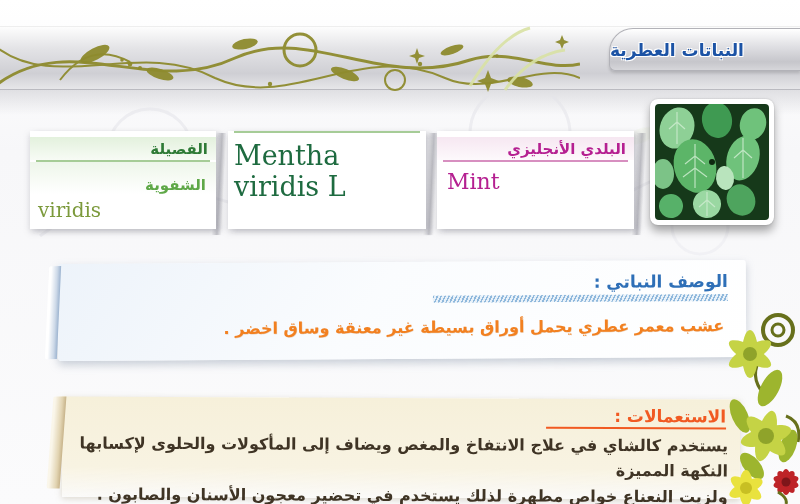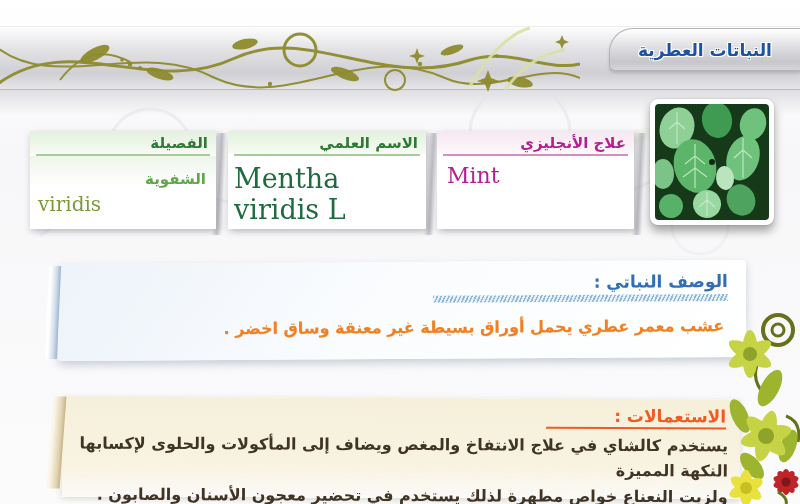--- a/index.html
+++ b/index.html
@@ -26,35 +26,36 @@
     direction:rtl;color:var(--title-orange,#F3761D);
     font-size:36px;font-weight:bold;
     text-shadow:1px 1px 0 rgba(255,255,255,.9),2px 2px 2px rgba(120,80,20,.25);
     white-space:nowrap;
   }
   .category-tab{
     position:absolute;right:0;top:28px;width:190px;height:41px;
     background:linear-gradient(180deg,#ffffff 0%,#dedee2 45%,#c6c6cb 80%,#d6d6da 100%);
     border:1px solid #b2b2b8;border-right:none;
     border-radius:24px 0 0 6px;
-    display:flex;align-items:center;justify-content:center;cursor:pointer;
+    display:flex;align-items:center;justify-content:flex-start;cursor:pointer;
     box-shadow:0 2px 3px rgba(0,0,0,.15);
   }
   .category-tab span{
     direction:rtl;color:var(--tab-blue,#1C53A5);font-size:17px;font-weight:bold;
     text-shadow:1px 1px 0 #ffffff,-1px -1px 0 #ffffff,1px -1px 0 #fff,-1px 1px 0 #fff;
   }
   
   .card{
     position:absolute;background:#ffffff;
     box-shadow:0 3px 6px rgba(130,130,140,.35),6px 2px 5px rgba(140,140,150,.25);
   }
   .card-header{
     padding:3px 8px 2px;direction:rtl;font-size:15px;font-weight:bold;
     background:linear-gradient(180deg,#e3f1dd,#f7fbf5);
+    margin-top:6px;
   }
   .card-header.green{color:var(--green-header,#2E7A36);}
   .card-header.pink{color:var(--magenta,#B52091);background:linear-gradient(180deg,#f6e7f1,#fdf9fc);}
   .card-divider{height:2px;margin:0 6px;}
   .card-divider.green{background:#a6cc97;}
   .card-divider.pink{background:#d78fc0;}
   .v-ar{direction:rtl;text-align:right;padding:14px 10px 0;font-size:15px;font-weight:bold;
         color:var(--green-value,#5FA848);background:linear-gradient(180deg,#eef6ea,#ffffff);}
   .v-latin{font-family:"DejaVu Serif",serif;color:var(--latin-olive,#7C9A3C);
            font-size:20px;padding:4px 0 0 8px;}
@@ -178,27 +179,26 @@
   <div class="spine" style="left:634px;"></div>
 
   <div class="card" style="left:30px;top:131px;width:186px;height:98px;">
     <div class="card-header green" dir="rtl">الفصيلة</div>
     <div class="card-divider green"></div>
     <div class="v-ar">الشفوية</div>
     <div class="v-latin">viridis</div>
   </div>
 
   <div class="card" style="left:228px;top:131px;width:198px;height:98px;">
-    <div class="card-header green" dir="rtl">الاسم العلمي</div>
     <div class="card-divider green"></div>
     <div class="v-sci">Mentha viridis L</div>
   </div>
 
   <div class="card" style="left:437px;top:131px;width:197px;height:98px;">
-    <div class="card-header pink" dir="rtl">علاج الأنجليزي</div>
+    <div class="card-header pink" dir="rtl">البلدي الأنجليزي</div>
     <div class="card-divider pink"></div>
     <div class="v-eng">Mint</div>
   </div>
 
   <div class="photo-frame">
     <svg width="114" height="116" viewBox="0 0 114 116">
       <rect width="114" height="116" fill="#16391a"></rect>
       <ellipse cx="22" cy="24" rx="17" ry="21" fill="#8ed096" transform="rotate(20 22 24)"></ellipse>
       <ellipse cx="62" cy="16" rx="15" ry="18" fill="#3f9a52" transform="rotate(-10 62 16)"></ellipse>
       <ellipse cx="98" cy="20" rx="13" ry="16" fill="#6fc27b" transform="rotate(16 98 20)"></ellipse>

